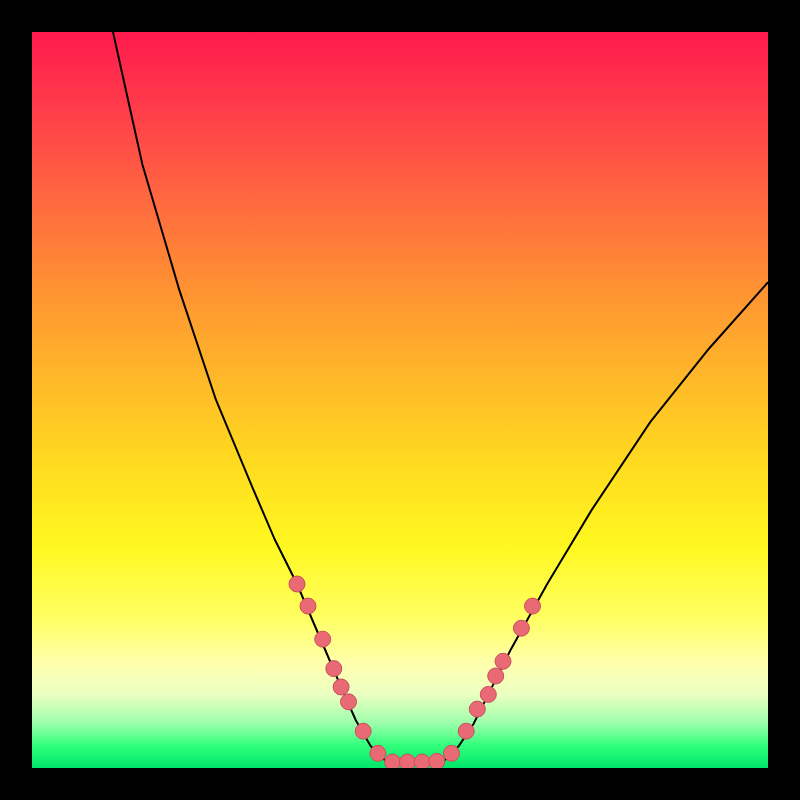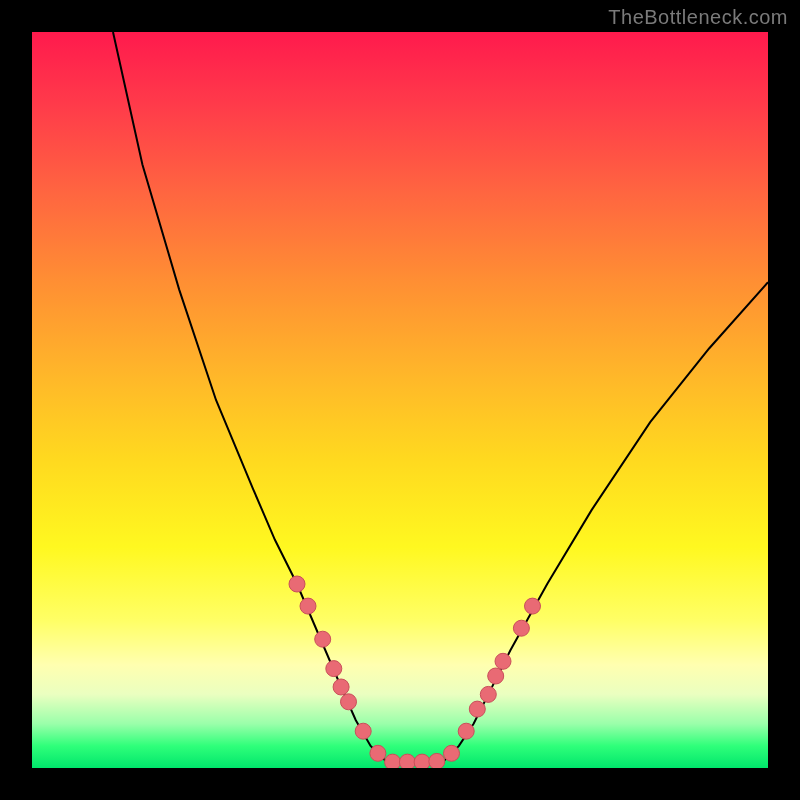--- a/index.html
+++ b/index.html
@@ -88,14 +88,13 @@
           <circle cx="434.2" cy="699.2" r="8" class="dot"></circle>
           <circle cx="445.3" cy="677.1" r="8" class="dot"></circle>
           <circle cx="456.3" cy="662.4" r="8" class="dot"></circle>
           <circle cx="463.7" cy="644.0" r="8" class="dot"></circle>
           <circle cx="471.0" cy="629.3" r="8" class="dot"></circle>
           <circle cx="489.4" cy="596.2" r="8" class="dot"></circle>
           <circle cx="500.5" cy="574.1" r="8" class="dot"></circle>
         </g>
     </svg>
   </div>
-  <div class="watermark">TheBottleneck.com</div>
 </div>
 
 </body></html>

